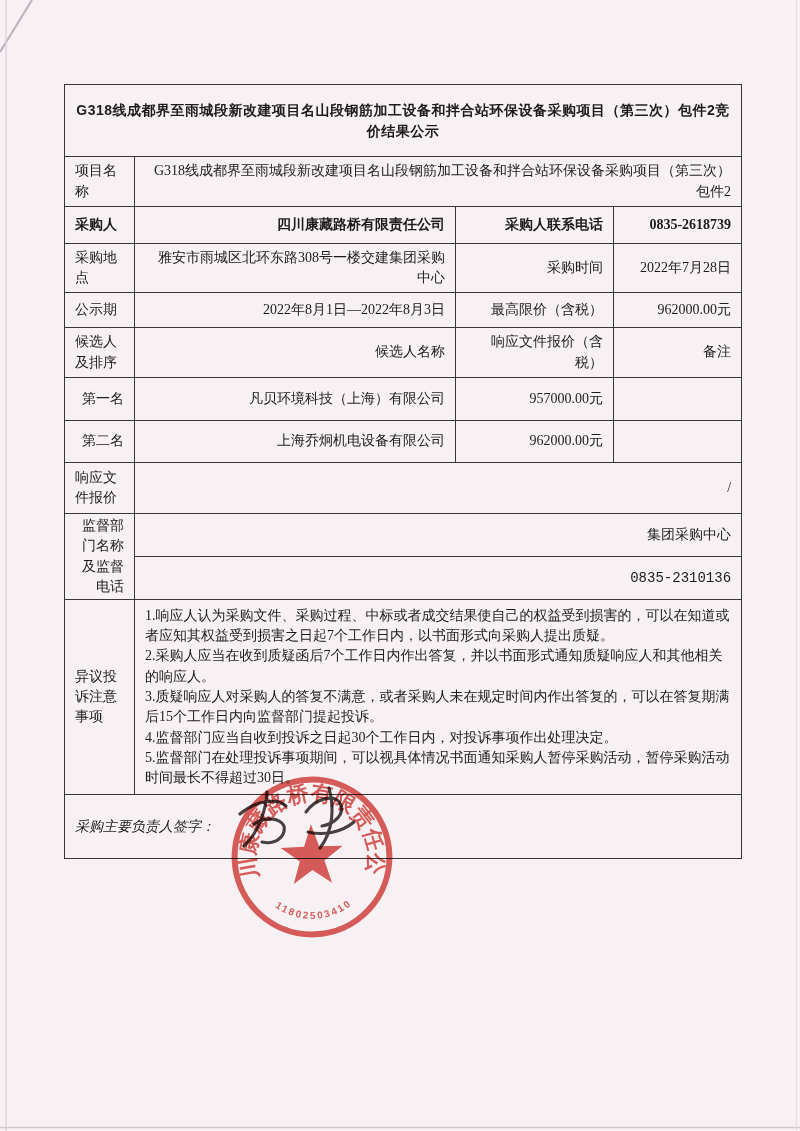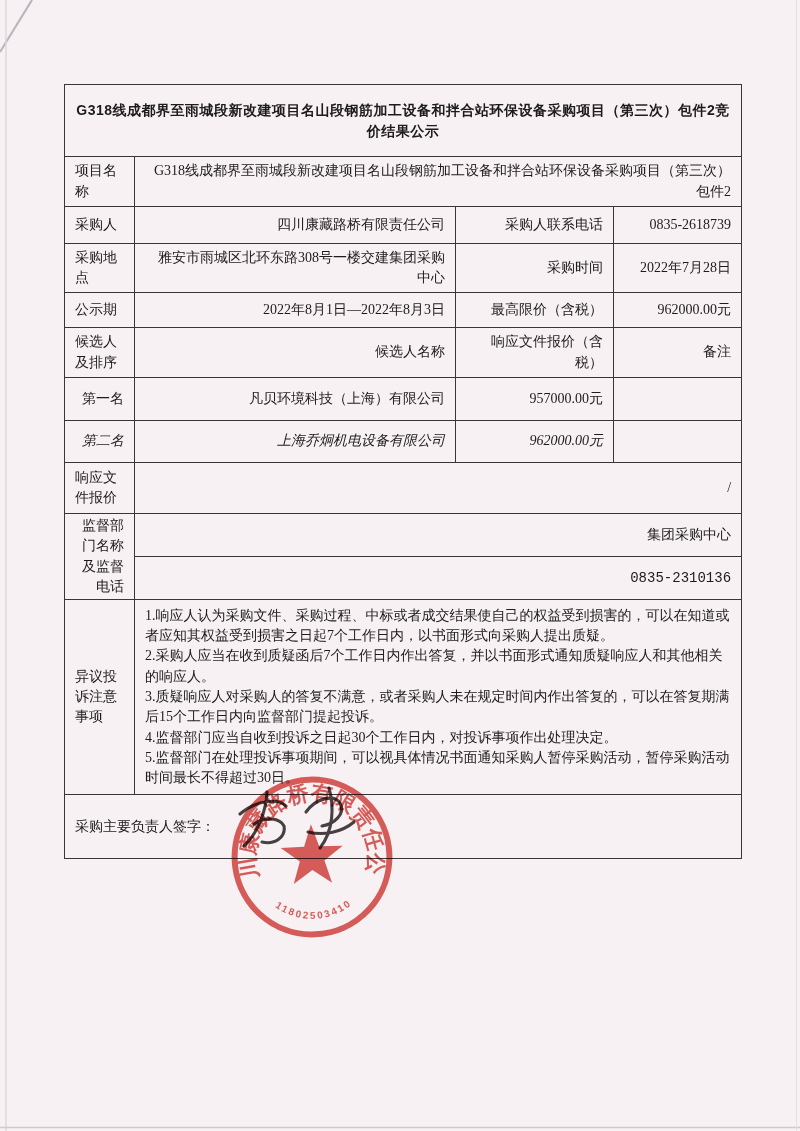--- a/index.html
+++ b/index.html
@@ -41,31 +41,31 @@
   td.left{text-align:right;padding-left:8px;}
   td.dispute-cell{
     vertical-align:middle;
     padding:8px 10px 8px 8px;
     font-size:14.6px;
     line-height:1.5;
   }
   td.sign-cell{font-size:16px;padding-left:8px;}
   .h-title{height:72px;}
   .h-project{height:50px;}
-  .h-purchaser{height:37px;}
+  .h-purchaser{height:37px;font-weight:bold;}
   .h-location{height:49px;}
   .h-publicity{height:35px;}
   .h-candhead{height:50px;margin-top:24px;}
   .h-rank1{height:43px;}
-  .h-rank2{height:42px;font-style:italic;}
+  .h-rank2{height:42px;}
   .h-other{height:51px;}
   .h-sup1{height:39px;margin-top:32px;}
   .h-sup2{height:40px;font-family:Liberation Mono, monospace;}
   .h-dispute{height:195px;}
-  .h-sign{height:64px;}
+  .h-sign{height:64px;font-style:italic;}
   .stamp{
     position:absolute;left:226px;top:771px;
     width:172px;height:172px;
     mix-blend-mode:multiply;
     opacity:.9;
     transform:rotate(-2deg);
     pointer-events:none;
   }
   .stamp text{
     font-family:"Liberation Sans","DejaVu Sans",sans-serif;

